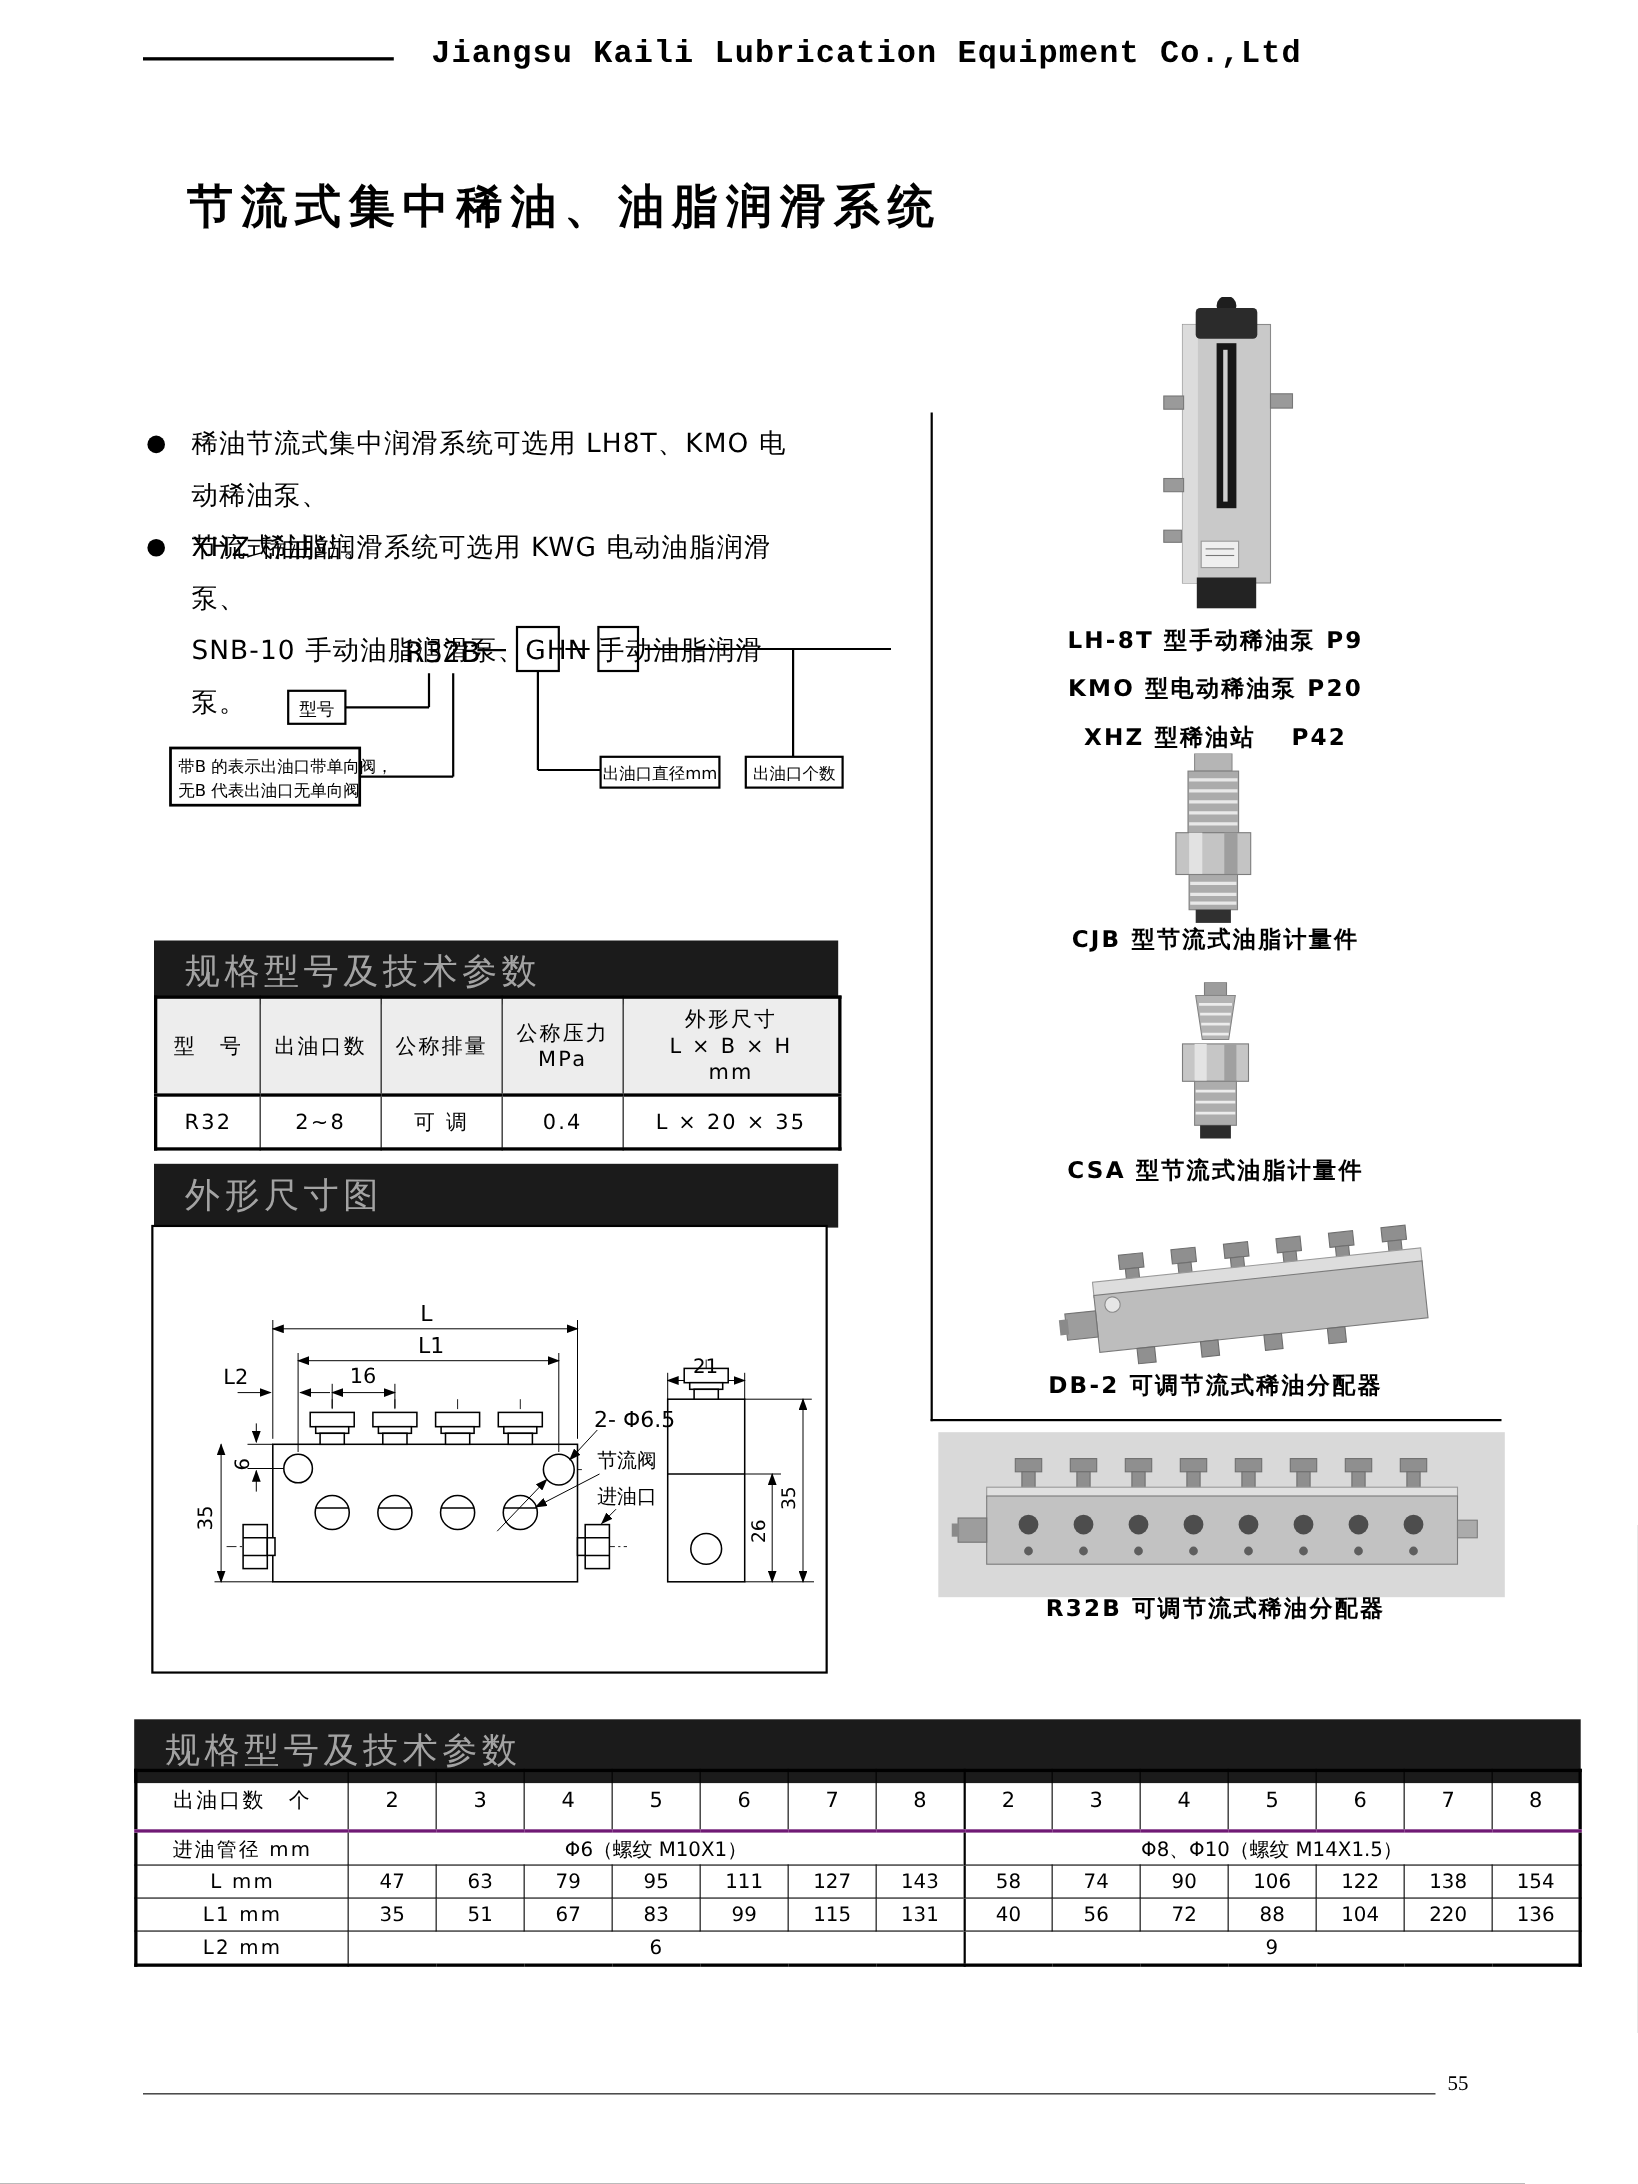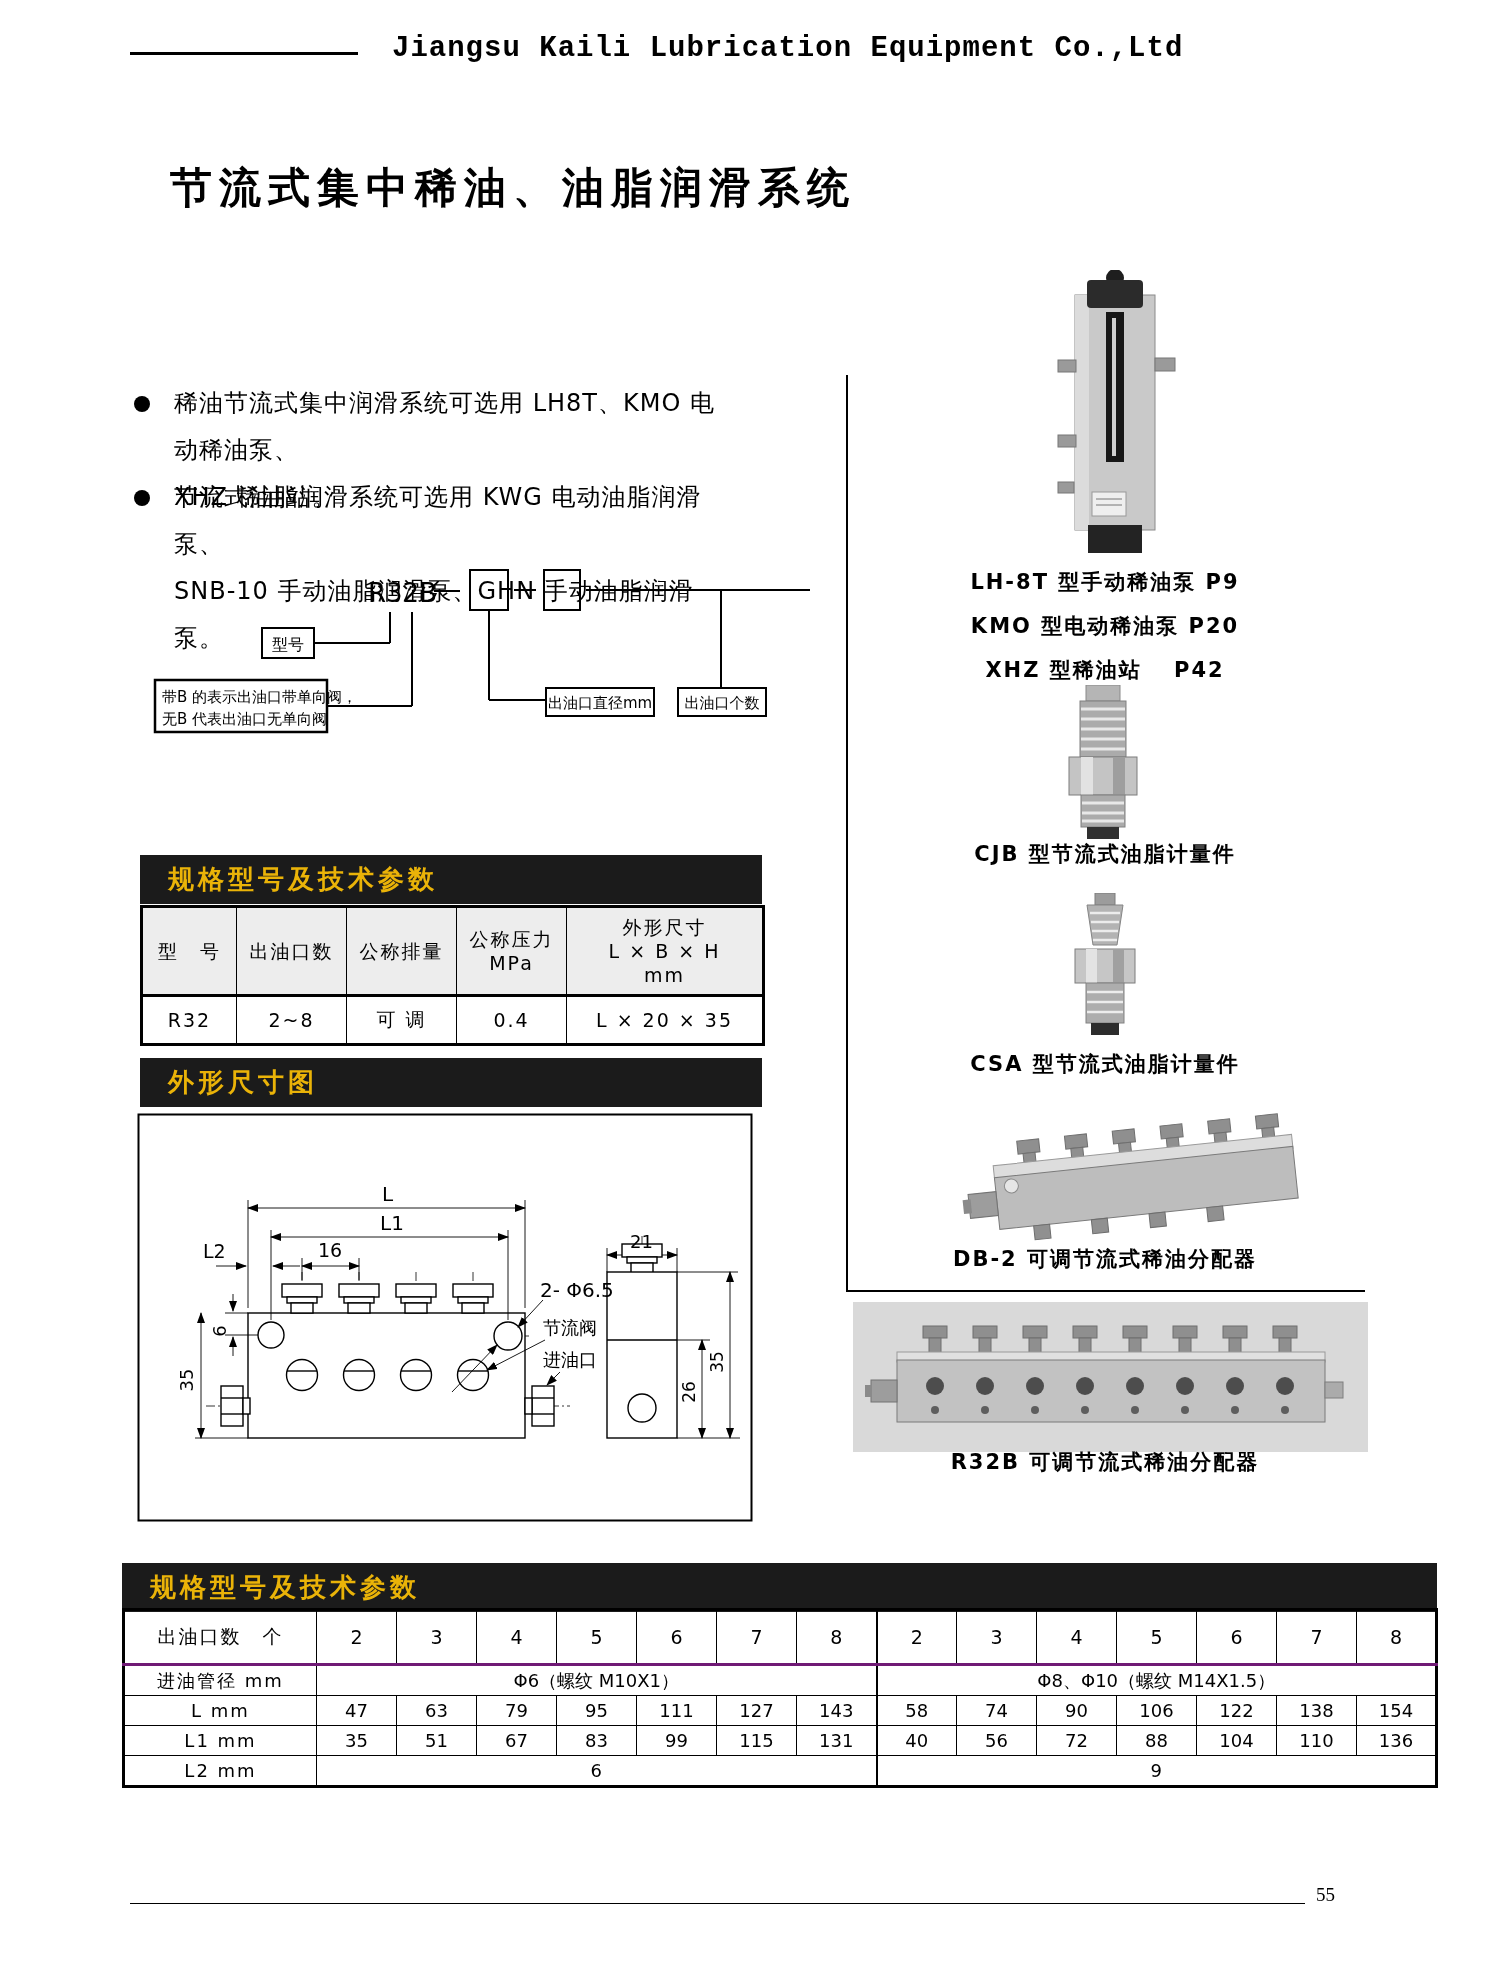--- a/index.html
+++ b/index.html
@@ -12,22 +12,22 @@
                font-weight:bold;font-size:29px;letter-spacing:1px;white-space:nowrap;}
   
   #page-title{left:170px;top:160px;font-size:42px;font-weight:bold;letter-spacing:7px;}
   
   .bullet-row{position:absolute;left:130px;width:600px;font-size:24px;line-height:47px;letter-spacing:1px;}
   .bullet-dot{position:absolute;left:4px;top:16px;width:16px;height:16px;border-radius:50%;background:#000;}
   .bullet-text{margin-left:44px;}
   
   #desc{left:205px;top:810px;font-size:24px;letter-spacing:2px;}
   
-  .banner{position:absolute;background:#1b1b1b;color:#eab308;font-weight:bold;
-          font-size:26px;letter-spacing:4px;padding:7px 0 7px 28px;box-sizing:border-box;}
+  .banner{position:absolute;background:#1b1b1b;color:#a3a3a3;font-weight:normal;
+          font-size:32px;letter-spacing:4px;padding:7px 0 7px 28px;box-sizing:border-box;}
   #banner1{left:140px;top:855px;width:622px;}
   #banner2{left:140px;top:1058px;width:622px;}
   #banner3{left:122px;top:1563px;width:1315px;}
   
   #spec-table{left:140px;top:905px;width:622px;border-collapse:collapse;table-layout:fixed;}
   #spec-table td{border:1px solid #000;text-align:center;font-size:19px;letter-spacing:2px;}
   #spec-table tr.head td{background:#ededed;height:84px;border-bottom:3px solid #000;}
   #spec-table{border:3px solid #000;}
   #spec-table tr.data td{height:44px;background:#fff;}
   .hline{display:block;line-height:24px;}
@@ -474,21 +474,21 @@
       <td>67</td>
       <td>83</td>
       <td>99</td>
       <td>115</td>
       <td>131</td>
       <td class="mid">40</td>
       <td>56</td>
       <td>72</td>
       <td>88</td>
       <td>104</td>
-      <td>110</td>
+      <td>220</td>
       <td>136</td>
     </tr>
     <tr class="rw">
       <td class="lbl">L2 mm</td>
       <td colspan="7">6</td>
       <td colspan="7" class="mid">9</td>
     </tr>
   </tbody>
     </table>
 

